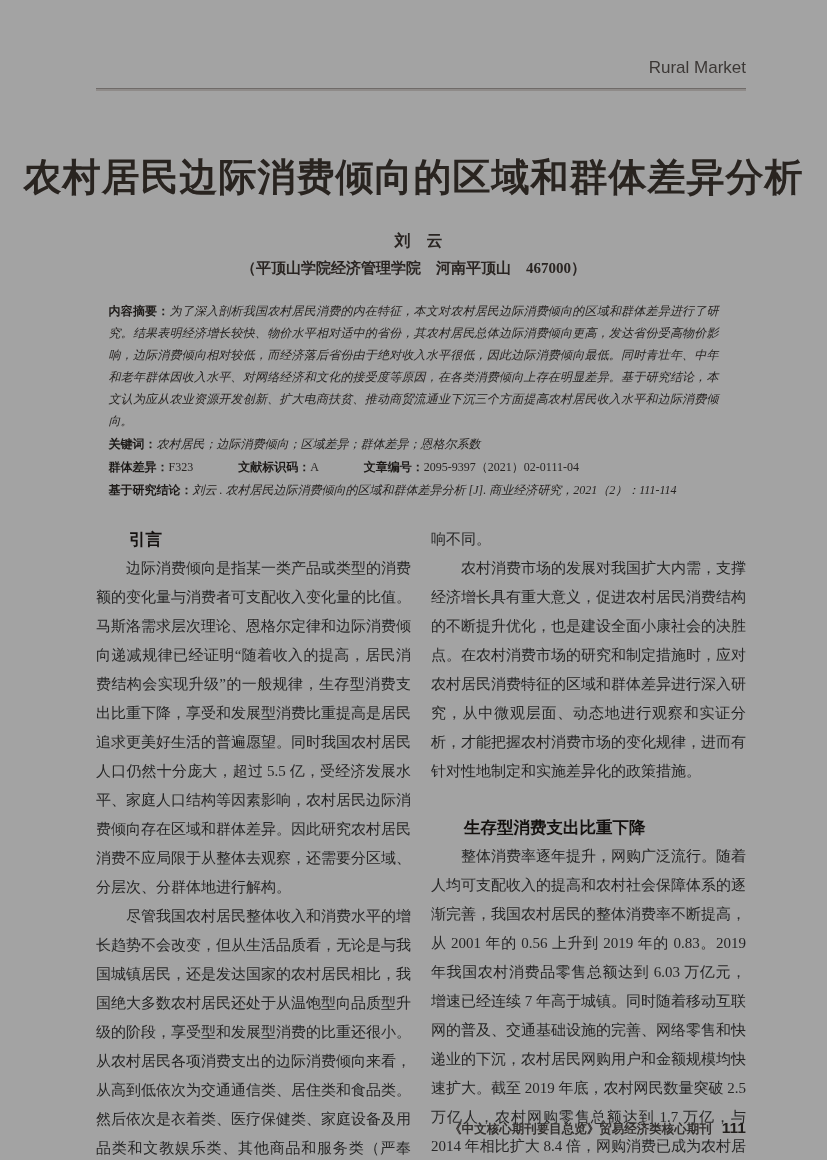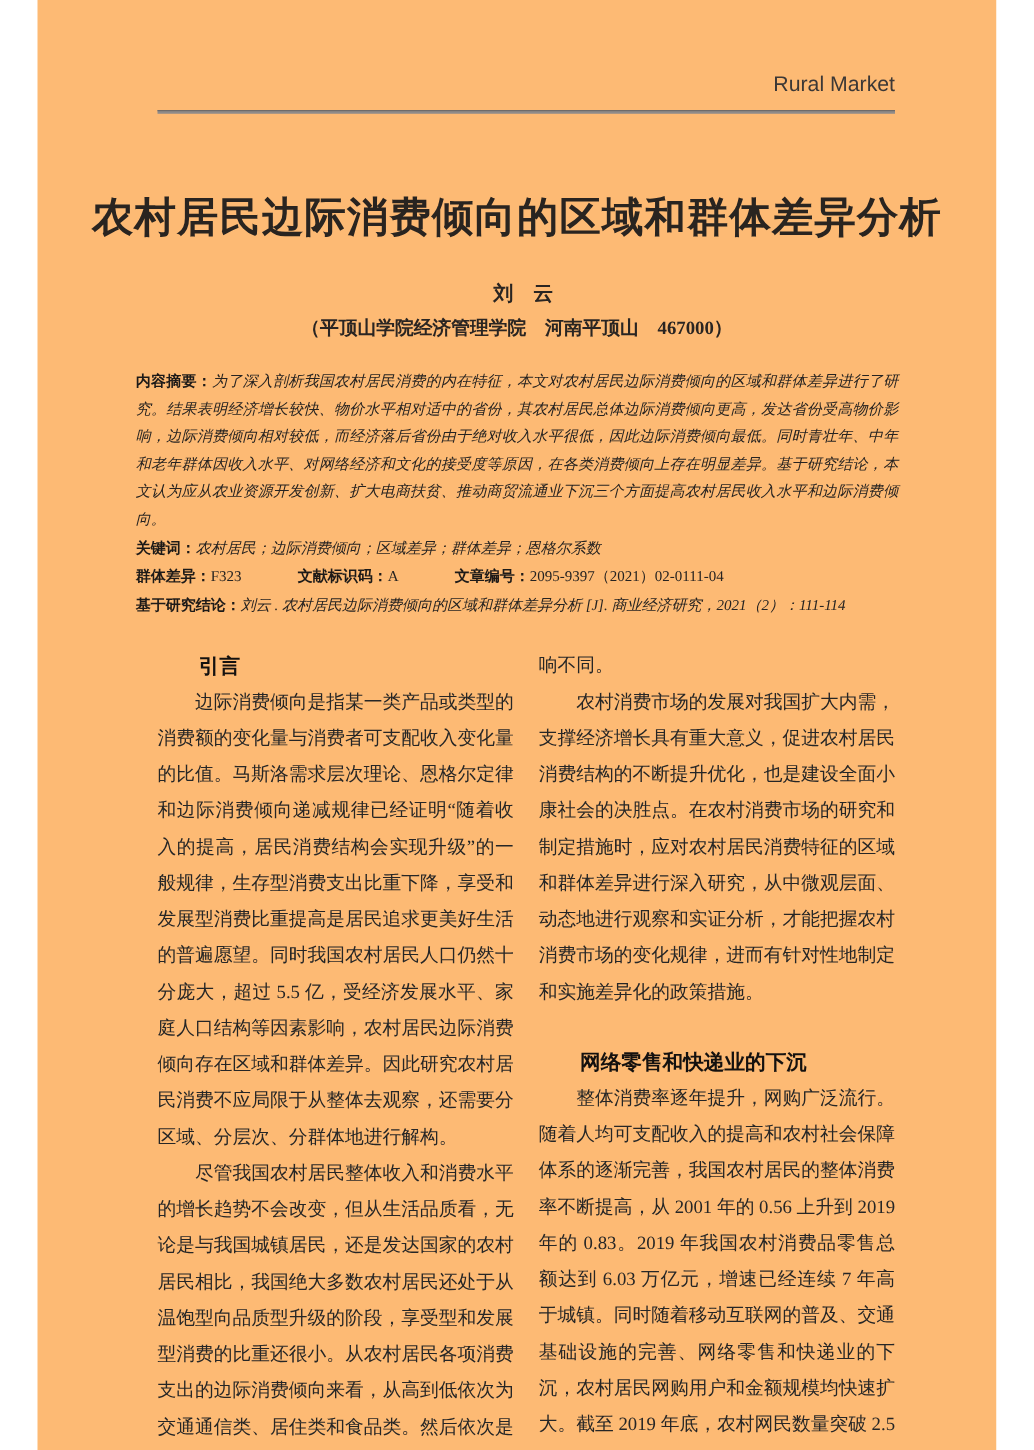--- a/index.html
+++ b/index.html
@@ -1,39 +1,39 @@
 <!DOCTYPE html>
 <html><head>
 <meta charset="utf-8">
 <style>
   html,body { margin:0; padding:0; background:#ffffff; }
   .page {
     position:relative;
-    width:767px; height:1160px;
+    width:827px; height:1160px;
     margin:0 auto;
-    background:#fdba74;
+    background:#a3a3a3;
     font-family:"Liberation Serif", serif;
     color:#262321;
     overflow:hidden;
   }
   .journal-header {
     position:absolute; top:58px; left:96px; right:81px;
     text-align:right;
     font-family:"Liberation Sans", sans-serif;
     font-size:17px; color:#3c3836;
   }
   .header-rule {
     position:absolute; top:88px; left:96px; right:81px;
     height:2px; background:#8f8b89; border-top:1px solid #6f6b69;
   }
   .article-title {
     margin:0; padding-top:152px;
     text-align:center;
     font-family:"Liberation Sans", sans-serif;
-    font-weight:bold; font-size:33px; letter-spacing:1px;
+    font-weight:bold; font-size:38px; letter-spacing:1px;
     color:#292420;
   }
   .author {
     margin-top:28px; text-align:center;
     font-size:16px; font-weight:bold; color:#2a2522;padding-left:10px;
   }
   .affiliation {
     margin-top:7px; text-align:center;
     font-size:15px; color:#2a2522;font-weight:bold;
   }
@@ -56,21 +56,21 @@
   }
   .col {
     width:315px;
     font-size:15px; line-height:29px;
     text-align:justify; color:#262626;
   }
   .col p { margin:0; text-indent:2em; }
   .col p.cont { text-indent:0; }
   .col h3 {
     margin:0; padding-left:2em;
-    font-family:Liberation Mono, monospace;
+    font-family:Liberation Serif, serif;
     font-size:16.5px; font-weight:bold; color:#14110f;
     line-height:29px;
   }
   .col h3.spaced { margin-top:27px; }
   .page-footer {
     position:absolute; right:81px; bottom:22px;
     font-family:"Liberation Sans", sans-serif;
     font-weight:bold; font-size:12.5px; color:#33302e;
   }
   .page-footer .pagenum { font-size:15.5px; margin-left:10px; color:#211e1c; }
@@ -100,20 +100,23 @@
 
   <div class="columns">
     <div class="col">
       <h3>引言</h3>
       <p>边际消费倾向是指某一类产品或类型的消费额的变化量与消费者可支配收入变化量的比值。马斯洛需求层次理论、恩格尔定律和边际消费倾向递减规律已经证明“随着收入的提高，居民消费结构会实现升级”的一般规律，生存型消费支出比重下降，享受和发展型消费比重提高是居民追求更美好生活的普遍愿望。同时我国农村居民人口仍然十分庞大，超过 5.5 亿，受经济发展水平、家庭人口结构等因素影响，农村居民边际消费倾向存在区域和群体差异。因此研究农村居民消费不应局限于从整体去观察，还需要分区域、分层次、分群体地进行解构。</p>
       <p>尽管我国农村居民整体收入和消费水平的增长趋势不会改变，但从生活品质看，无论是与我国城镇居民，还是发达国家的农村居民相比，我国绝大多数农村居民还处于从温饱型向品质型升级的阶段，享受型和发展型消费的比重还很小。从农村居民各项消费支出的边际消费倾向来看，从高到低依次为交通通信类、居住类和食品类。然后依次是衣着类、医疗保健类、家庭设备及用品类和文教娱乐类、其他商品和服务类（严奉宪、胡译丹，2018）。随着受雇的工资性收入和自雇的经营性收入占农村居民总收入比重的提高，非农就业群体的边际消费倾向最高。但受经济结构与区域发展的影响，不同区域农村居民收入来源对消费的促进作用也存在差异性（陈晓飞、赵吴东，2016）。此外，区域间的商贸流通、服务业发展水平也存在差异，在同等收入约束下，各类消费的可获得性和消费成本均不同。除了区域间差异外，农村居民内部群体分化趋势也十分明显，城镇化、农业产业化、网络经济、农村聚落空间优化等对农村不同人群的收入来源、消费观念、消费方式的影</p>
     </div>
     <div class="col">
       <p class="cont">响不同。</p>
       <p>农村消费市场的发展对我国扩大内需，支撑经济增长具有重大意义，促进农村居民消费结构的不断提升优化，也是建设全面小康社会的决胜点。在农村消费市场的研究和制定措施时，应对农村居民消费特征的区域和群体差异进行深入研究，从中微观层面、动态地进行观察和实证分析，才能把握农村消费市场的变化规律，进而有针对性地制定和实施差异化的政策措施。</p>
-      <h3 class="spaced">网络零售和快递业的下沉</h3>
+      <h3 class="spaced">生存型消费支出比重下降</h3>
       <p>整体消费率逐年提升，网购广泛流行。随着人均可支配收入的提高和农村社会保障体系的逐渐完善，我国农村居民的整体消费率不断提高，从 2001 年的 0.56 上升到 2019 年的 0.83。2019 年我国农村消费品零售总额达到 6.03 万亿元，增速已经连续 7 年高于城镇。同时随着移动互联网的普及、交通基础设施的完善、网络零售和快递业的下沉，农村居民网购用户和金额规模均快速扩大。截至 2019 年底，农村网民数量突破 2.5 万亿人，农村网购零售总额达到 1.7 万亿，与 2014 年相比扩大 8.4 倍，网购消费已成为农村居民的生活常态。</p>
 
     </div>
   </div>
 
+  <div class="page-footer">
+    <span>《中文核心期刊要目总览》贸易经济类核心期刊</span><span class="pagenum">111</span>
+  </div>
 
 </div>
 
 </body></html>

